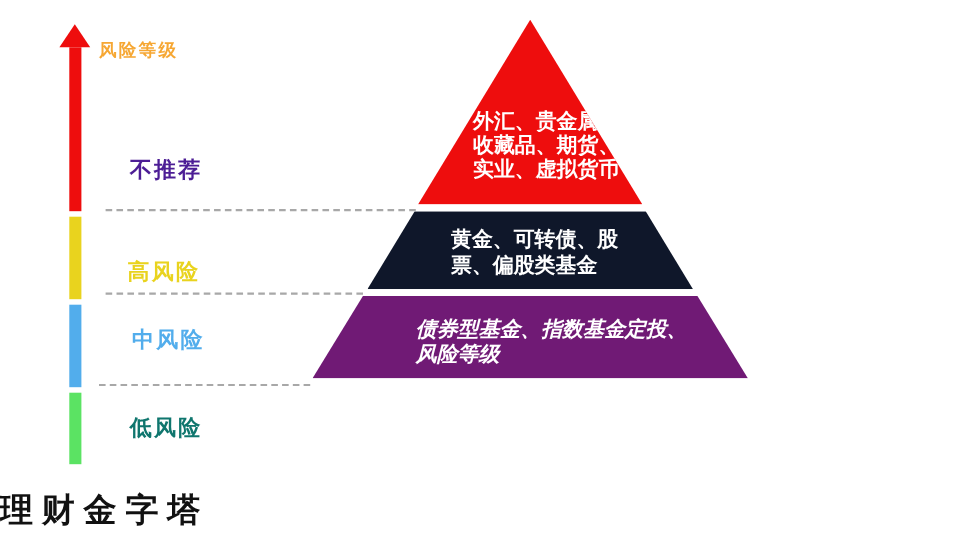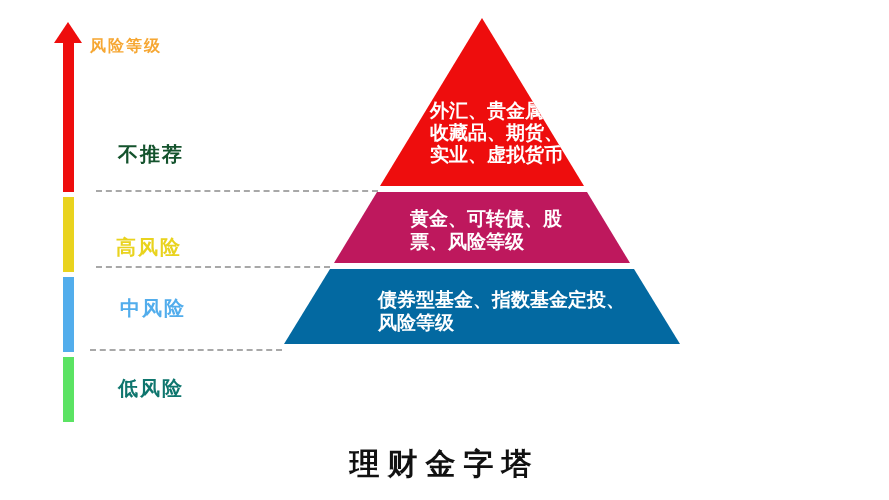--- a/index.html
+++ b/index.html
@@ -70,64 +70,63 @@
   }
   .txt-red    { left: 50px;  top: 82px; line-height: 22px; }
   .txt-yellow { left: 76px;  top: 15px; }
   .txt-blue   { left: 94px;  top: 19px; }
   .txt-green  { left: 140px; top: 15px; line-height: 22px; }
 
   
   .page-title {
     position: absolute;
     left: 0; right: 0; top: 444px;
-    text-align: center;
     font-size: 30px; font-weight: bold;
     letter-spacing: 8px;
     color: #111111;
   }
 </style>
 </head>
 <body>
 
 <div class="canvas">
 
   <div class="arrow-head" style="border-bottom-color: rgb(238, 13, 13);"></div>
   <div class="arrow-seg seg-red" style="background-color: rgb(238, 13, 13);"></div>
   <div class="arrow-seg seg-yellow" style="background-color: rgb(233, 211, 30);"></div>
   <div class="arrow-seg seg-blue" style="background-color: rgb(82, 173, 236);"></div>
   <div class="arrow-seg seg-green" style="background-color: rgb(91, 227, 99);"></div>
 
   <div class="axis-label" style="color: rgb(246, 167, 51);">风险等级</div>
 
-  <div class="risk-label lbl-0" style="color: #14532d;">不推荐</div>
+  <div class="risk-label lbl-0" style="color: #4c1d95;">不推荐</div>
   <div class="risk-label lbl-1" style="color: rgb(233, 211, 30);">高风险</div>
   <div class="risk-label lbl-2" style="color: rgb(82, 173, 236);">中风险</div>
   <div class="risk-label lbl-3" style="color: #0f766e;">低风险</div>
 
   <div class="dash dash-0"></div>
   <div class="dash dash-1"></div>
   <div class="dash dash-2"></div>
 
   <div class="tier tier-red" style="background-color: rgb(238, 13, 13);">
     <div class="tier-text txt-red">
       <div>外汇、贵金属、</div>
       <div>收藏品、期货、</div>
       <div>实业、虚拟货币</div>
     </div>
   </div>
 
-  <div class="tier tier-yellow" style="background-color: #be185d;">
+  <div class="tier tier-yellow" style="background-color: #0f172a;">
     <div class="tier-text txt-yellow">
       <div>黄金、可转债、股</div>
-      <div>票、风险等级</div>
+      <div>票、偏股类基金</div>
     </div>
   </div>
 
-  <div class="tier tier-blue" style="background-color: #0369a1;">
+  <div class="tier tier-blue" style="background-color: #701a75; font-style: italic;">
     <div class="tier-text txt-blue">
       <div>债券型基金、指数基金定投、</div>
       <div>风险等级</div>
     </div>
   </div>
 
 
   <div class="page-title">理财金字塔</div>
 
 </div>

